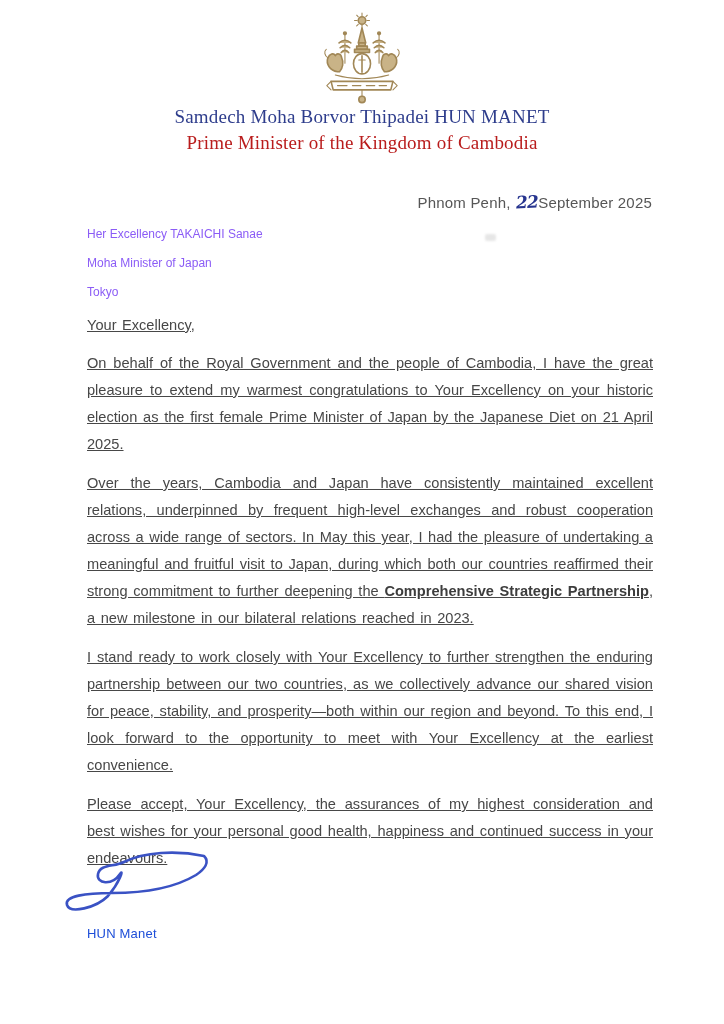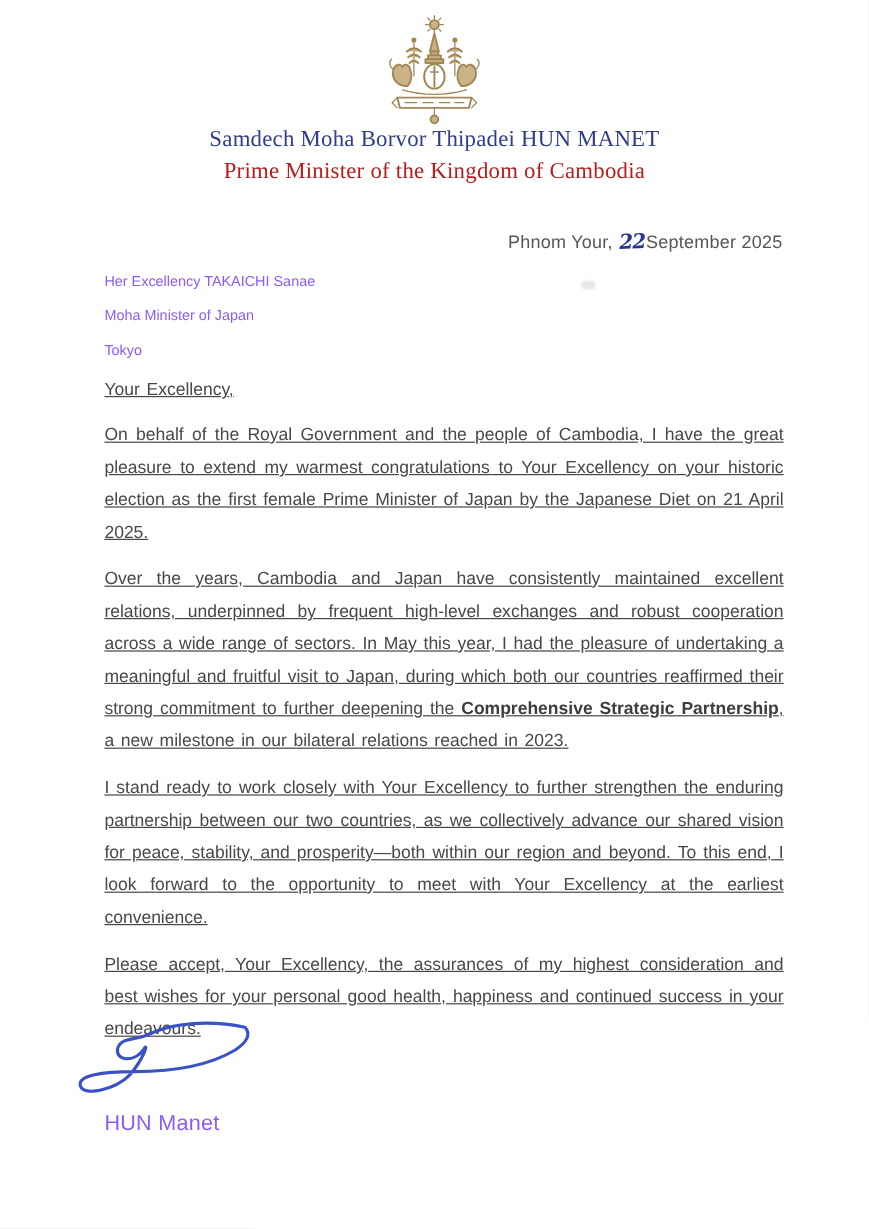--- a/index.html
+++ b/index.html
@@ -41,21 +41,21 @@
     text-align:justify;word-spacing:1.5px;text-decoration:underline;
   }
   .content p{margin:0 0 12px;}
   .content p:last-child{margin-bottom:0;}
   .content .salutation{text-align:left;margin-bottom:11px;}
   .content .emph{font-weight:bold;color:#3d3d3d;}
   
   .sig{position:absolute;top:846px;left:58px;}
   .signer{
     position:absolute;top:926px;left:87px;
-    font-size:18px;color:#8b5cf6;letter-spacing:.2px;
+    font-size:13px;color:#1d4ed8;letter-spacing:.2px;
   }
   .artifact{
     position:absolute;top:234px;left:485px;width:11px;height:7px;
     background:#c8c8c8;opacity:.45;border-radius:2px;filter:blur(1px);
   }
 </style>
 </head>
 <body>
 
 <div class="page">
@@ -116,21 +116,21 @@
 
       <line x1="80" y1="146" x2="80" y2="158" stroke-width="2"></line>
       <circle cx="80" cy="164" r="6" fill="#c9b387"></circle>
     </svg>
   </div>
 
   <div class="lh-title l1" style="color:#2e3d8c">Samdech Moha Borvor Thipadei HUN MANET</div>
   <div class="lh-title l2" style="color:#b91c1c">Prime Minister of the Kingdom of Cambodia</div>
 
   <div class="dateline">
-    <span>Phnom Your,</span>
+    <span>Phnom Penh,</span>
     <span class="hand-day" style="color:#27358f">22</span>
     <span>September 2025</span>
   </div>
 
   <div class="artifact"></div>
 
   <div class="recipient">
     <div>Her Excellency TAKAICHI Sanae</div>
     <div>Moha Minister of Japan</div>
     <div class="city">Tokyo</div>

